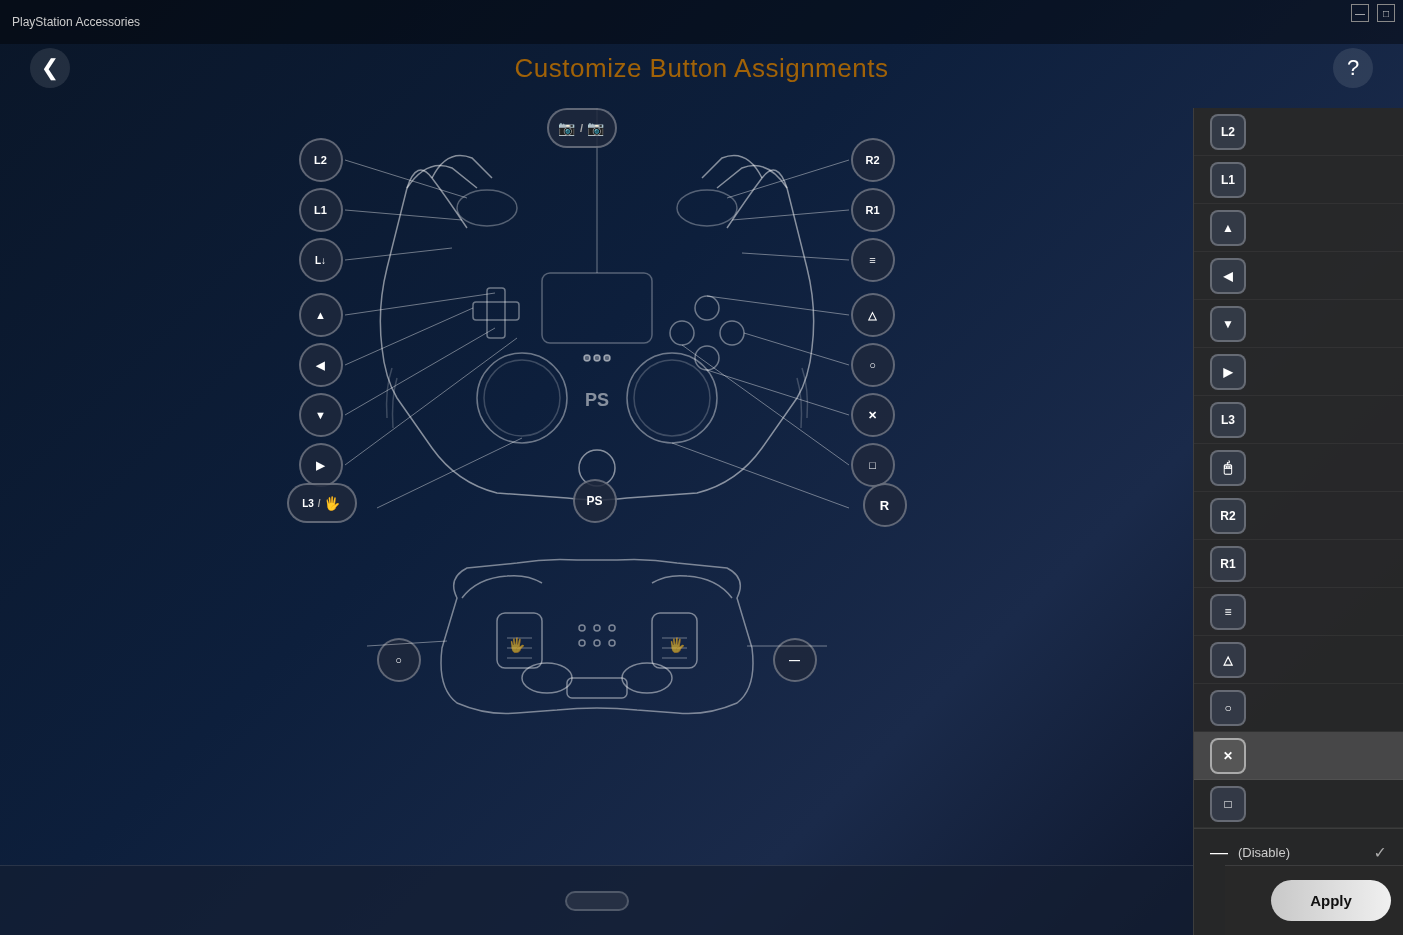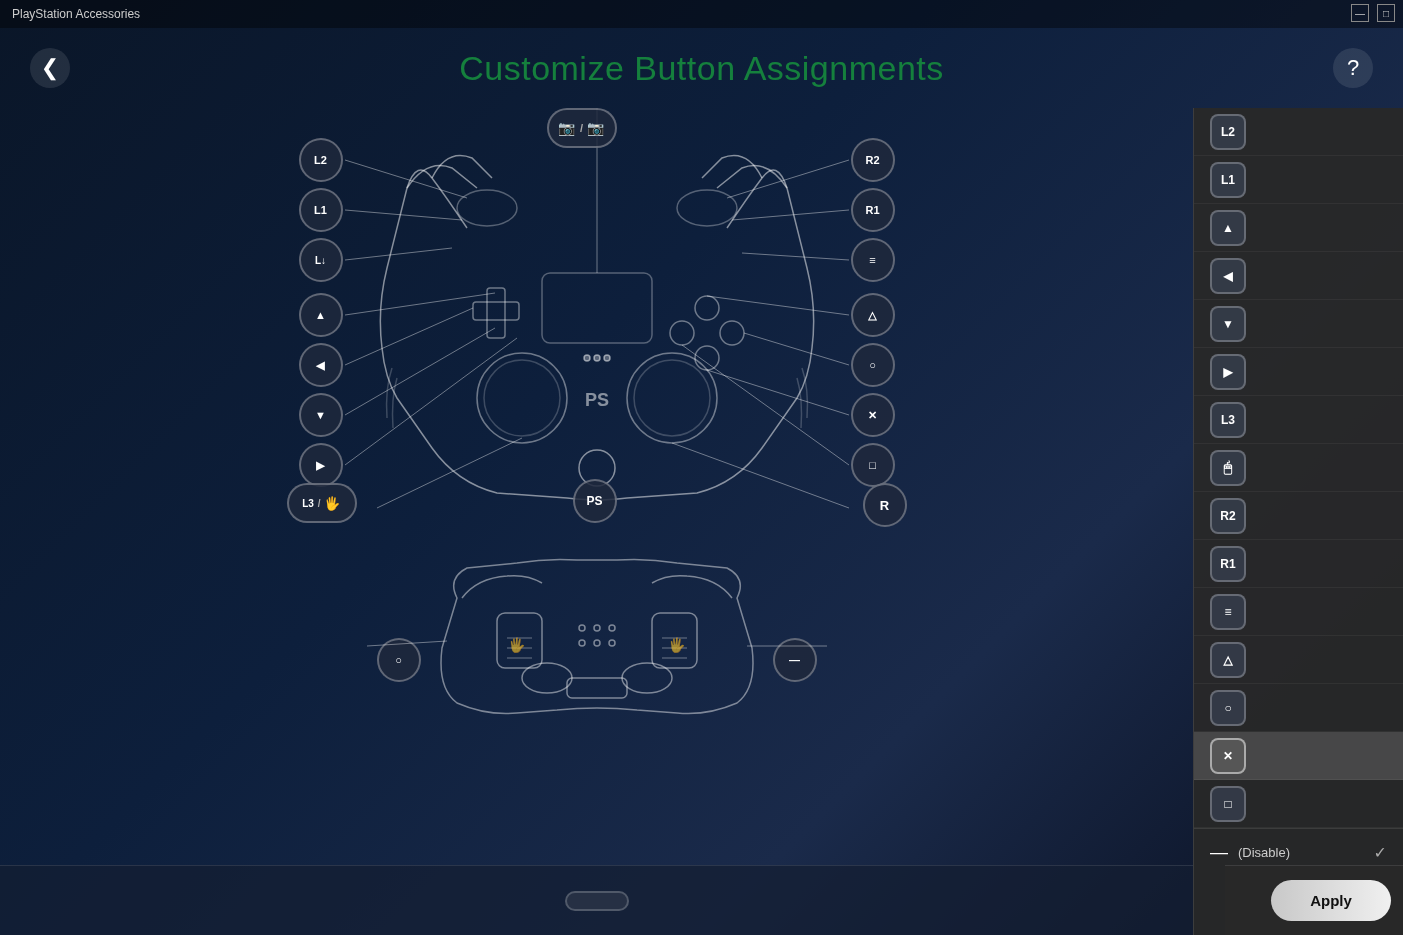--- a/index.html
+++ b/index.html
@@ -10,21 +10,21 @@
       font-family: 'Segoe UI', Arial, sans-serif;
       color: #fff;
       overflow: hidden;
       position: relative;
     }
 
     
     .title-bar {
       position: absolute;
       top: 0; left: 0; right: 0;
-      height: 28px;
+      height: 44px;
       background: rgba(0,0,0,0.4);
       display: flex;
       align-items: center;
       padding: 0 12px;
       font-size: 12px;
       color: #ccc;
       z-index: 100;
     }
     .title-bar-controls {
       position: absolute;
@@ -57,23 +57,23 @@
       left: 30px;
       width: 40px; height: 40px;
       display: flex; align-items: center; justify-content: center;
       cursor: pointer;
       font-size: 22px;
       color: #fff;
       background: rgba(255,255,255,0.1);
       border-radius: 50%;
     }
     .page-title {
-      font-size: 34px;
+      font-size: 26px;
       font-weight: 400;
-      color: #15803d;
+      color: #a16207;
       letter-spacing: 0.5px;
     }
     .help-btn {
       position: absolute;
       right: 30px;
       width: 40px; height: 40px;
       display: flex; align-items: center; justify-content: center;
       cursor: pointer;
       font-size: 22px;
       color: #fff;

